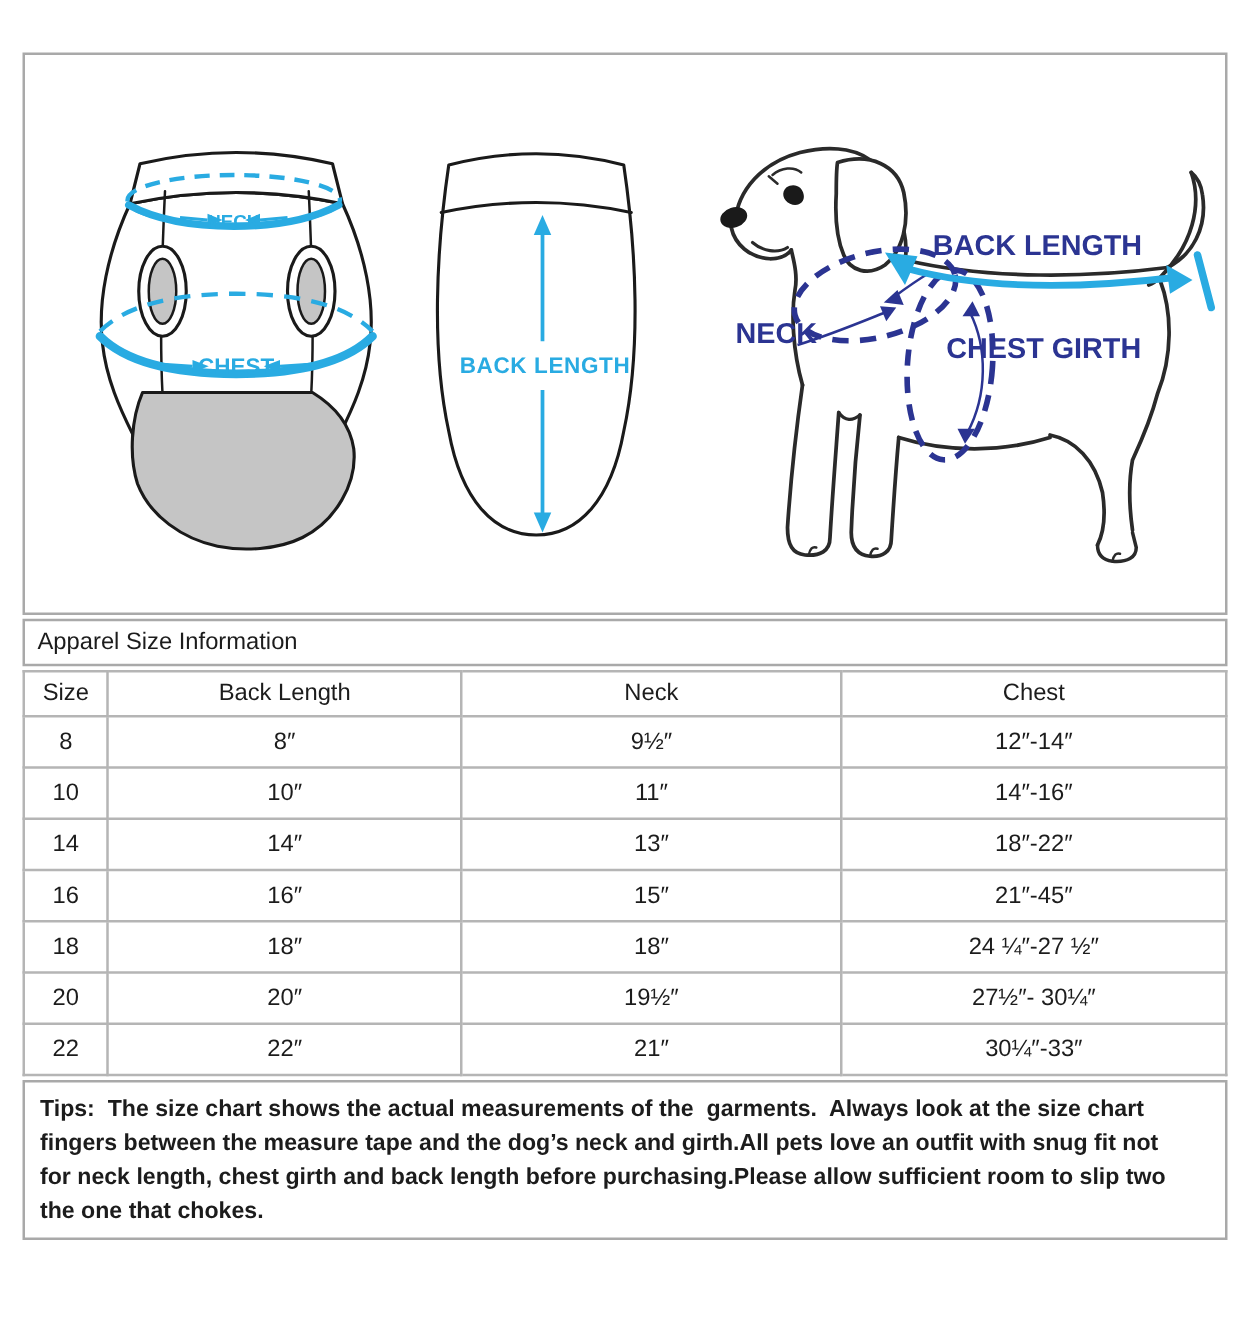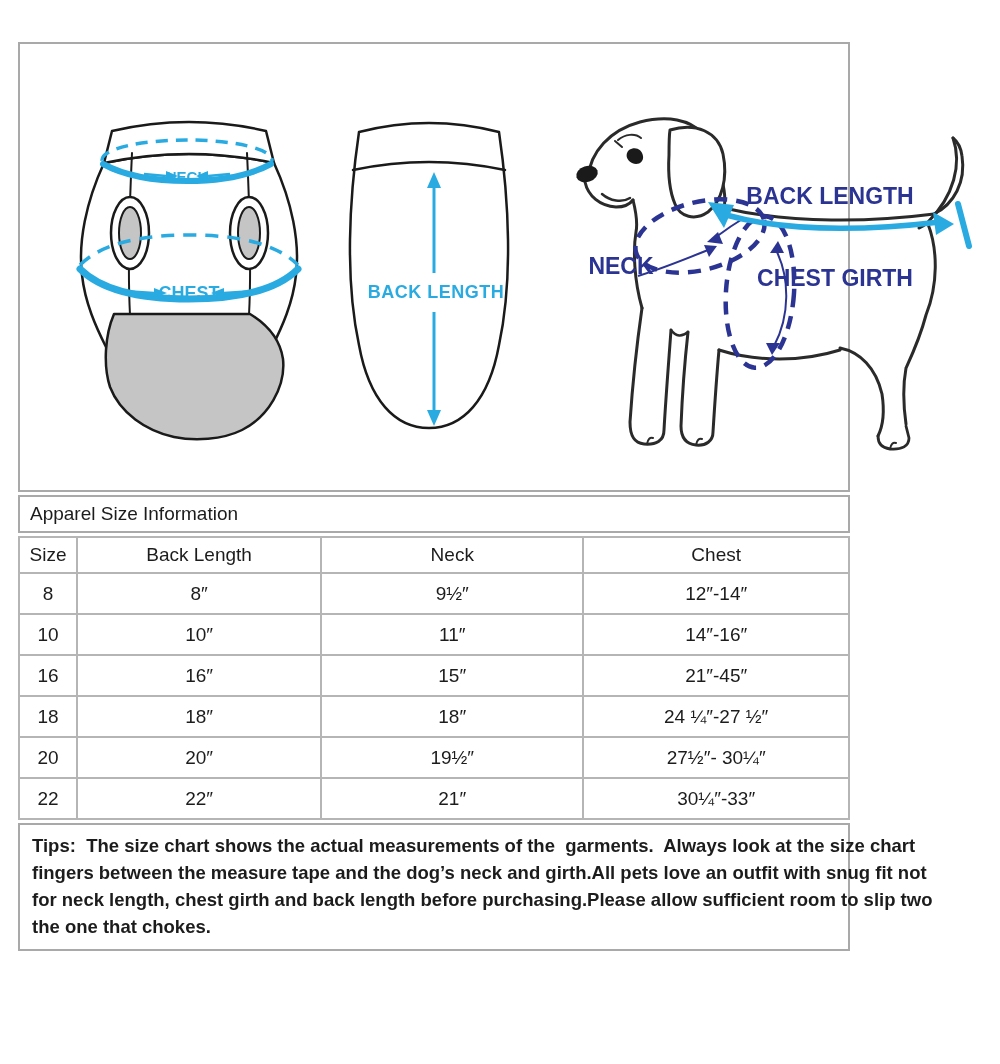--- a/index.html
+++ b/index.html
@@ -1,17 +1,17 @@
 <!DOCTYPE html>
 <html><head>
 <meta charset="utf-8">
 <style>
   html,body{margin:0;padding:0;background:#ffffff;}
   body{width:1000px;height:1064px;position:relative;font-family:"Liberation Sans","DejaVu Sans",sans-serif;color:#1c1c1c;}
-  .panel{position:absolute;left:18px;top:42px;width:832px;}
+  .panel{position:absolute;left:18px;top:42px;width:964px;}
   .box{border:2px solid #a9a9a9;background:#fff;box-sizing:border-box;}
   .diagram-box{position:relative;height:450px;}
   .diagram-box svg{position:absolute;}
   #svg-front{left:52px;top:63px;}
   #svg-back{left:317px;top:66px;}
   #svg-dog{left:552px;top:56px;}
   .title-box{margin-top:3px;height:38px;display:flex;align-items:center;padding-left:10px;font-size:19px;}
   table.size-table{margin-top:3px;width:100%;border-collapse:collapse;table-layout:fixed;}
   table.size-table th,table.size-table td{border:2px solid #b5b5b5;text-align:center;font-weight:400;font-size:19px;padding:0;}
   table.size-table th{height:34px;}
@@ -162,20 +162,26 @@
         <td>9½″</td>
         <td>12″-14″</td>
       </tr>
       <tr>
         <td>10</td>
         <td>10″</td>
         <td>11″</td>
         <td>14″-16″</td>
       </tr>
       <tr>
+        <td>14</td>
+        <td>14″</td>
+        <td>13″</td>
+        <td>18″-22″</td>
+      </tr>
+      <tr>
         <td>16</td>
         <td>16″</td>
         <td>15″</td>
         <td>21″-45″</td>
       </tr>
       <tr>
         <td>18</td>
         <td>18″</td>
         <td>18″</td>
         <td>24 ¼″-27 ½″</td>

